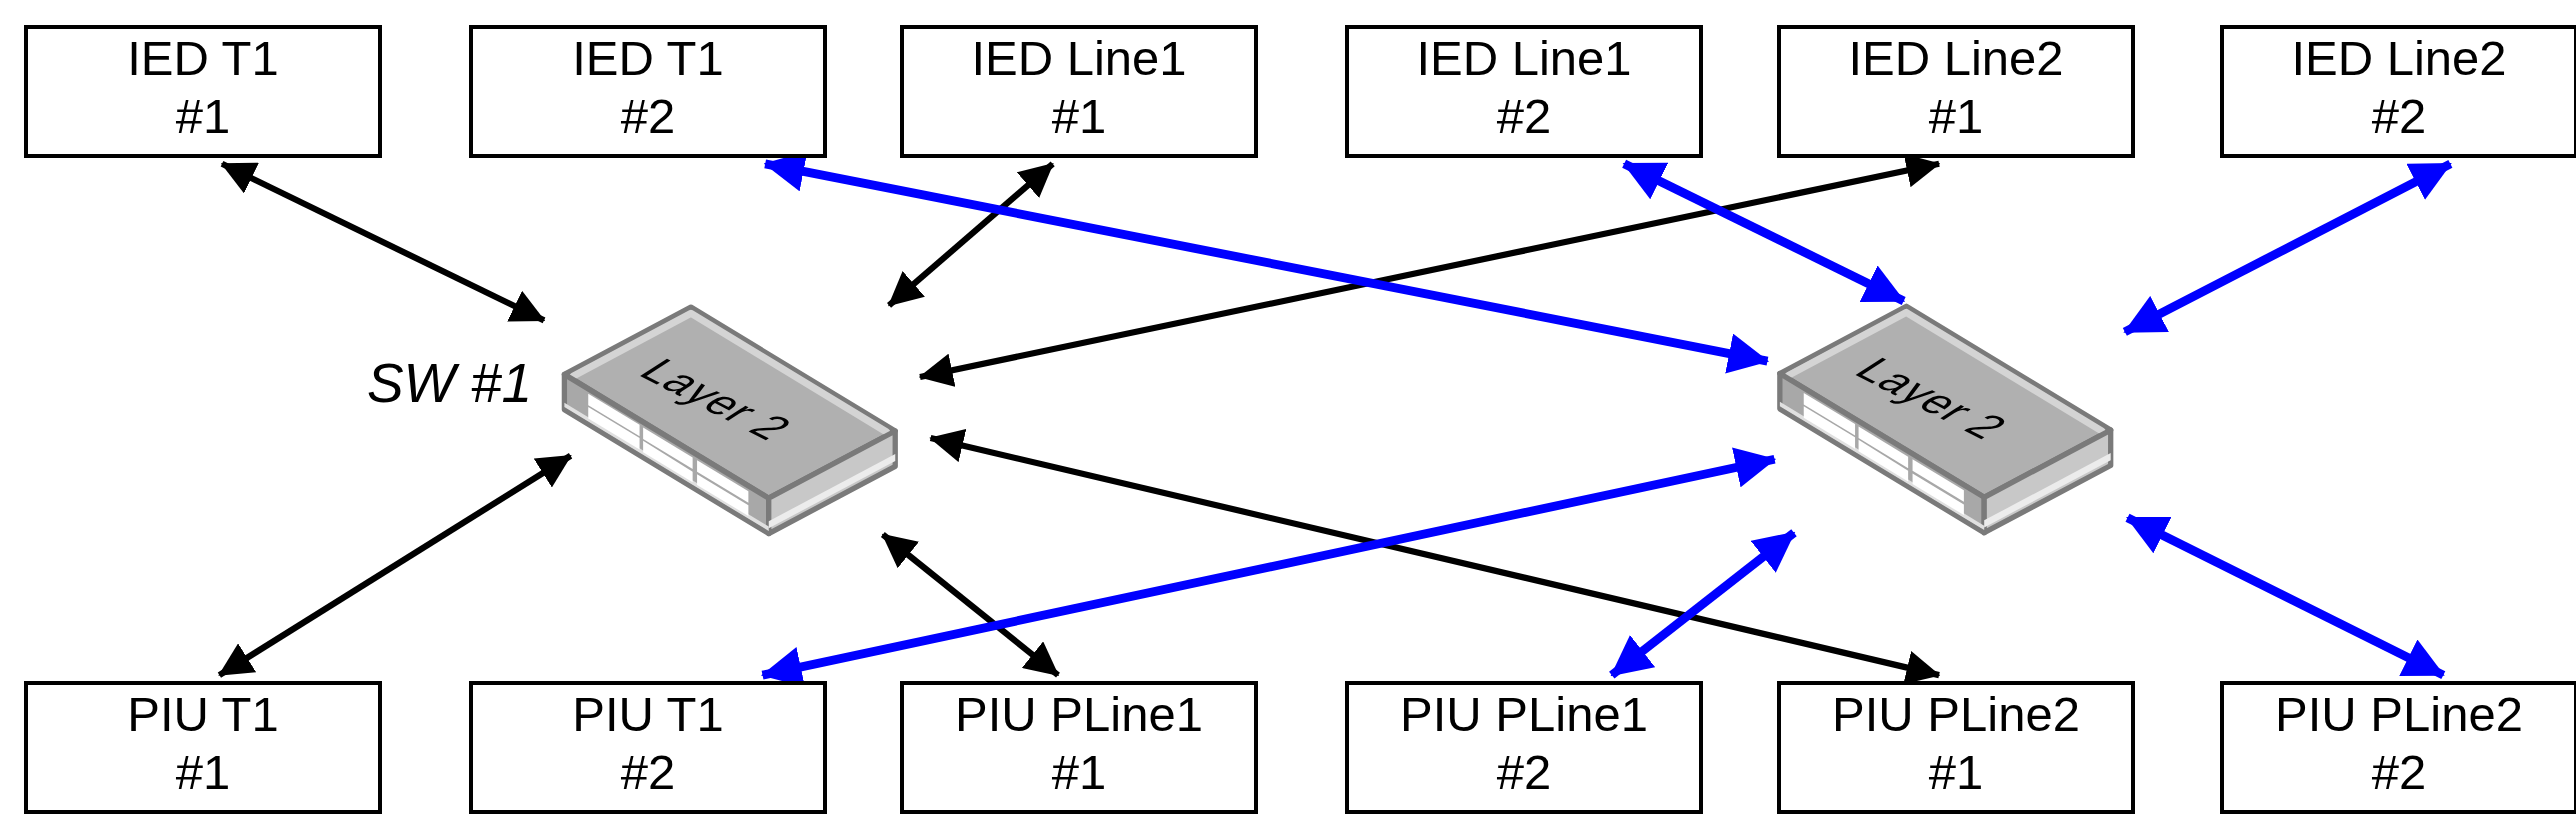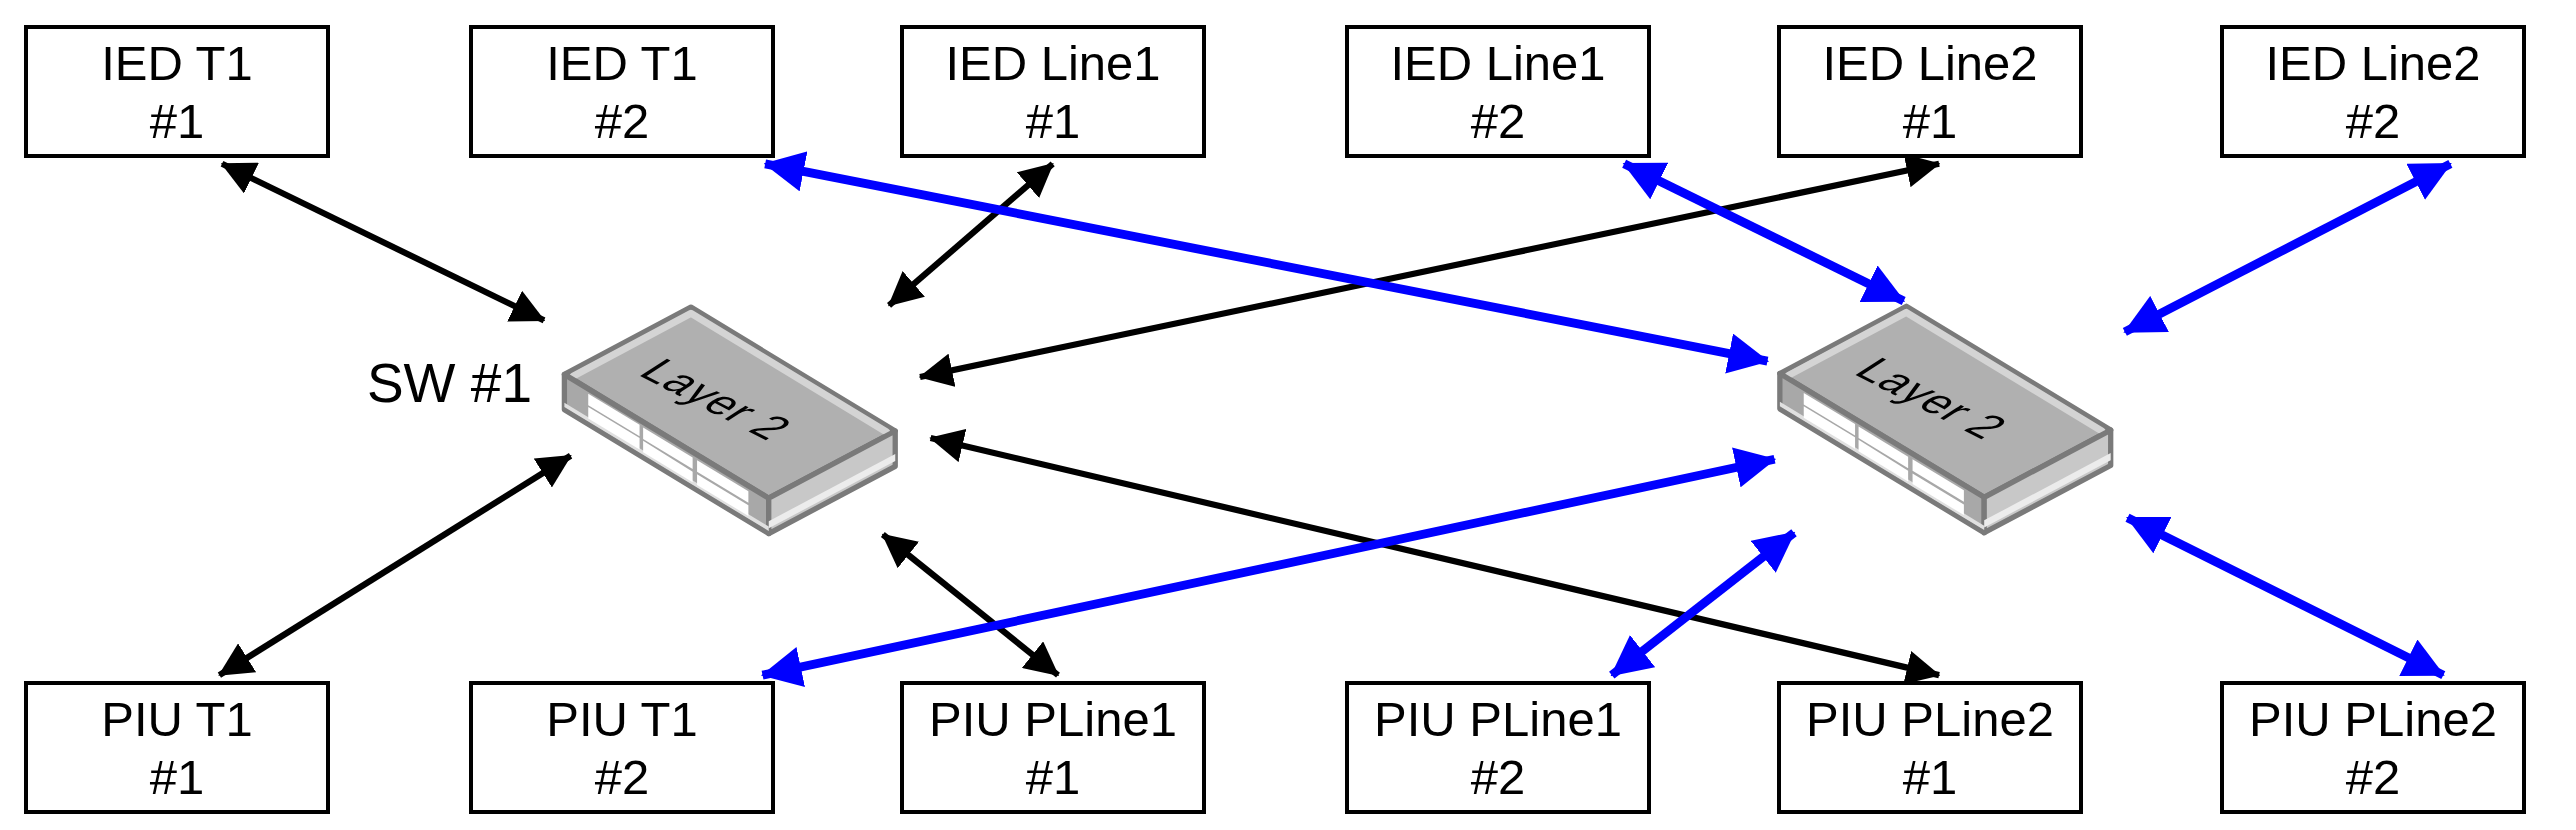--- a/index.html
+++ b/index.html
@@ -6,26 +6,26 @@
   .stage{
     position:relative;
     width:2576px;height:831px;
     background:#ffffff;
     font-family:"Liberation Sans","DejaVu Sans",sans-serif;
     overflow:hidden;
   }
   #edge-layer{position:absolute;left:0;top:0;width:2576px;height:831px;}
   .node{
     position:absolute;
-    width:306px;height:133px;
+    width:358px;height:133px;
     box-sizing:border-box;
     border:4.4px solid #000000;
     background:#ffffff;
     display:flex;flex-direction:column;
-    align-items:center;justify-content:center;
+    align-items:center;justify-content:flex-start;
     font-size:49px;line-height:58px;color:#000000;
     text-align:center;white-space:nowrap;
   }
   
   #n-ied-t1-1{left:24px;top:25px;}
   #n-ied-t1-2{left:469px;top:25px;}
   #n-ied-line1-1{left:900px;top:25px;}
   #n-ied-line1-2{left:1345px;top:25px;}
   #n-ied-line2-1{left:1777px;top:25px;}
   #n-ied-line2-2{left:2220px;top:25px;}
@@ -34,21 +34,21 @@
   #n-piu-t1-2{left:469px;top:681px;}
   #n-piu-pline1-1{left:900px;top:681px;}
   #n-piu-pline1-2{left:1345px;top:681px;}
   #n-piu-pline2-1{left:1777px;top:681px;}
   #n-piu-pline2-2{left:2220px;top:681px;}
 
   .sw-label{
     position:absolute;
     font-size:55px;line-height:55px;color:#000000;white-space:nowrap;
   }
-  #sw1-label{left:265px;top:356px;width:267px;text-align:right;}
+  #sw1-label{left:265px;top:356px;width:267px;text-align:right;font-style:italic;}
   #sw2-label{left:2139px;top:368px;text-align:left;}
 
   .face-label{
     font-size:48px;
     fill:#000000;
     text-anchor:middle;
     letter-spacing:1px;
   }
 </style>
 </head>

